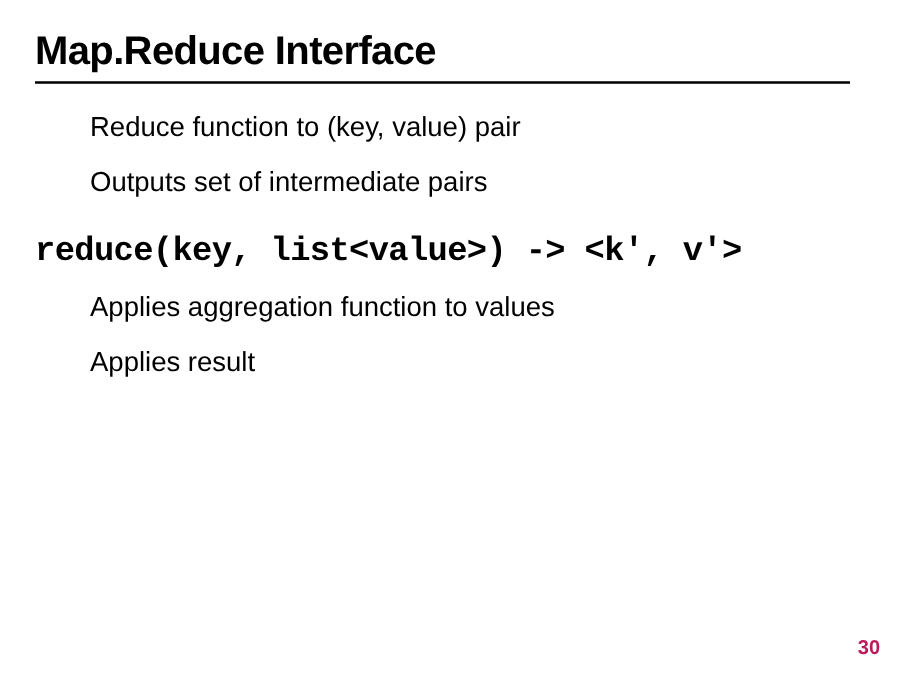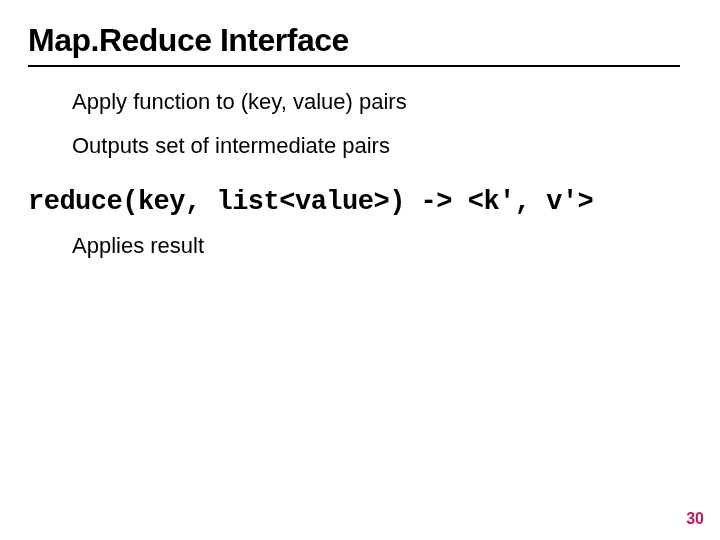--- a/index.html
+++ b/index.html
@@ -57,23 +57,24 @@
 </style>
 </head>
 <body>
 
 <div class="slide">
 
   <h1 class="title">Map.Reduce Interface</h1>
   <hr class="rule">
 
   <div class="bullets">
-    <p>Apply function to (key, value) pairs</p>
+    <p>Reduce function to (key, value) pair</p>
     <p>Outputs set of intermediate pairs</p>
   </div>
 
   <div class="sig">reduce(key, list&lt;value&gt;) -&gt; &lt;k', v'&gt;</div>
   <div class="bullets">
+    <p>Applies aggregation function to values</p>
     <p>Applies result</p>
   </div>
 
   <div class="pagenum">30</div>
 </div>
 
 </body></html>

